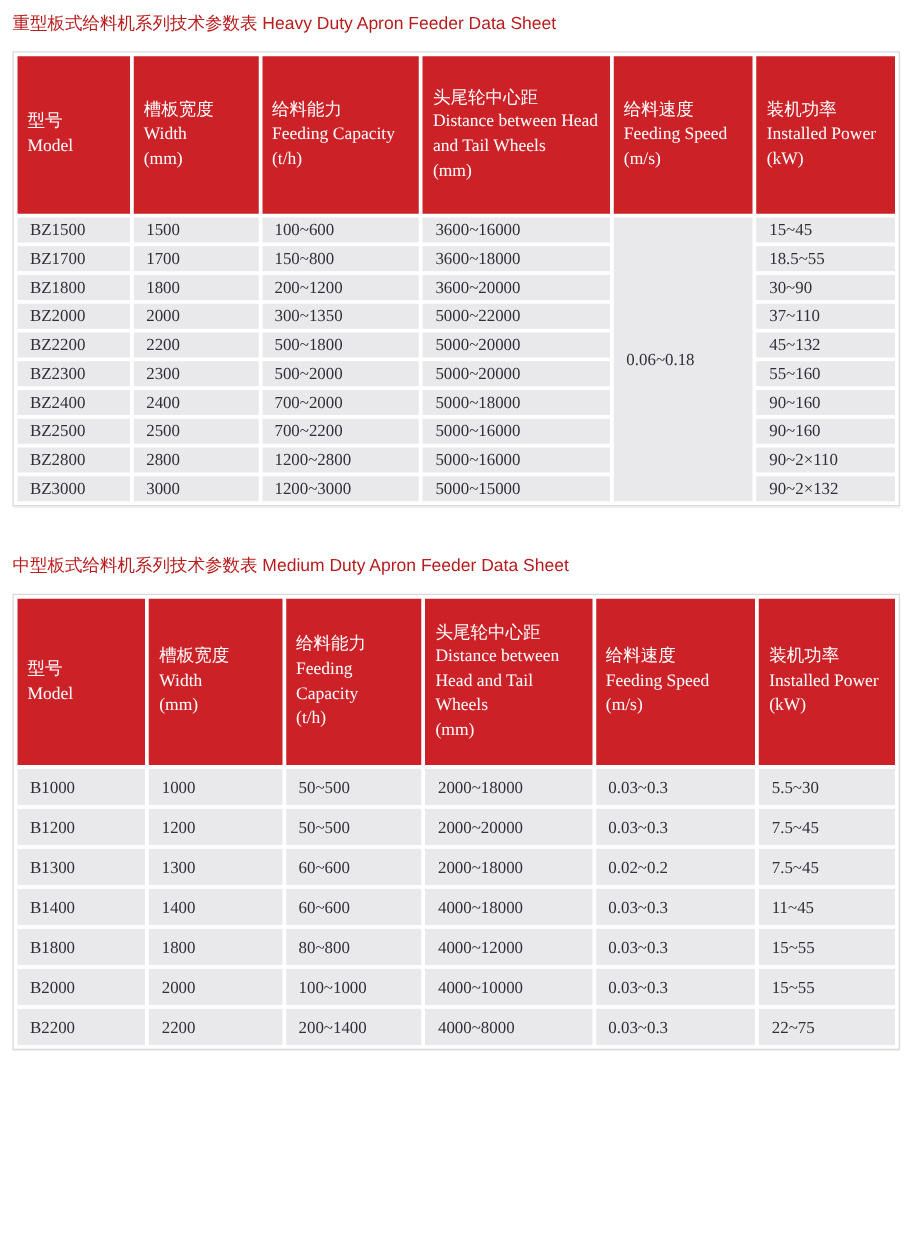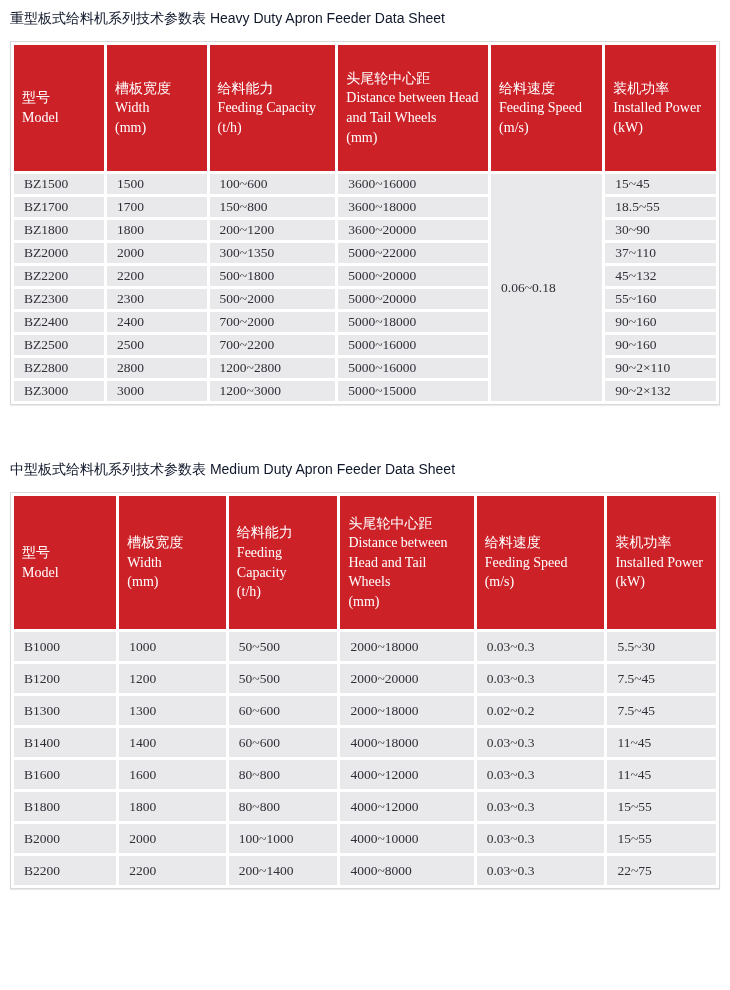--- a/index.html
+++ b/index.html
@@ -14,26 +14,26 @@
     padding: 2px 0 14px 0;
   }
   .sheet {
     width: 710px;
     margin: 0 auto;
   }
   .table-title {
     font-family: "Liberation Sans", "DejaVu Sans", sans-serif;
     font-size: 14px;
     font-weight: 400;
-    color: #0f172a;
+    color: #b91c1c;
     margin: 0 0 13px 0;
     padding-top: 8px;
   }
   .section-2 .table-title {
-    padding-top: 56px;
+    padding-top: 39px;
   }
   table.param-table {
     width: 710px;
     border-collapse: separate;
     border-spacing: 3px;
     background: #ffffff;
     border: 1px solid #d9d9d9;
     table-layout: fixed;
     box-shadow: 0 1px 1px rgba(0,0,0,0.08);
   }
@@ -279,28 +279,20 @@
             </tr>
             <tr>
               <td>B1400</td>
               <td>1400</td>
               <td>60~600</td>
               <td>4000~18000</td>
               <td>0.03~0.3</td>
               <td>11~45</td>
             </tr>
             <tr>
-              <td>B1600</td>
-              <td>1600</td>
-              <td>80~800</td>
-              <td>4000~12000</td>
-              <td>0.03~0.3</td>
-              <td>11~45</td>
-            </tr>
-            <tr>
               <td>B1800</td>
               <td>1800</td>
               <td>80~800</td>
               <td>4000~12000</td>
               <td>0.03~0.3</td>
               <td>15~55</td>
             </tr>
             <tr>
               <td>B2000</td>
               <td>2000</td>

